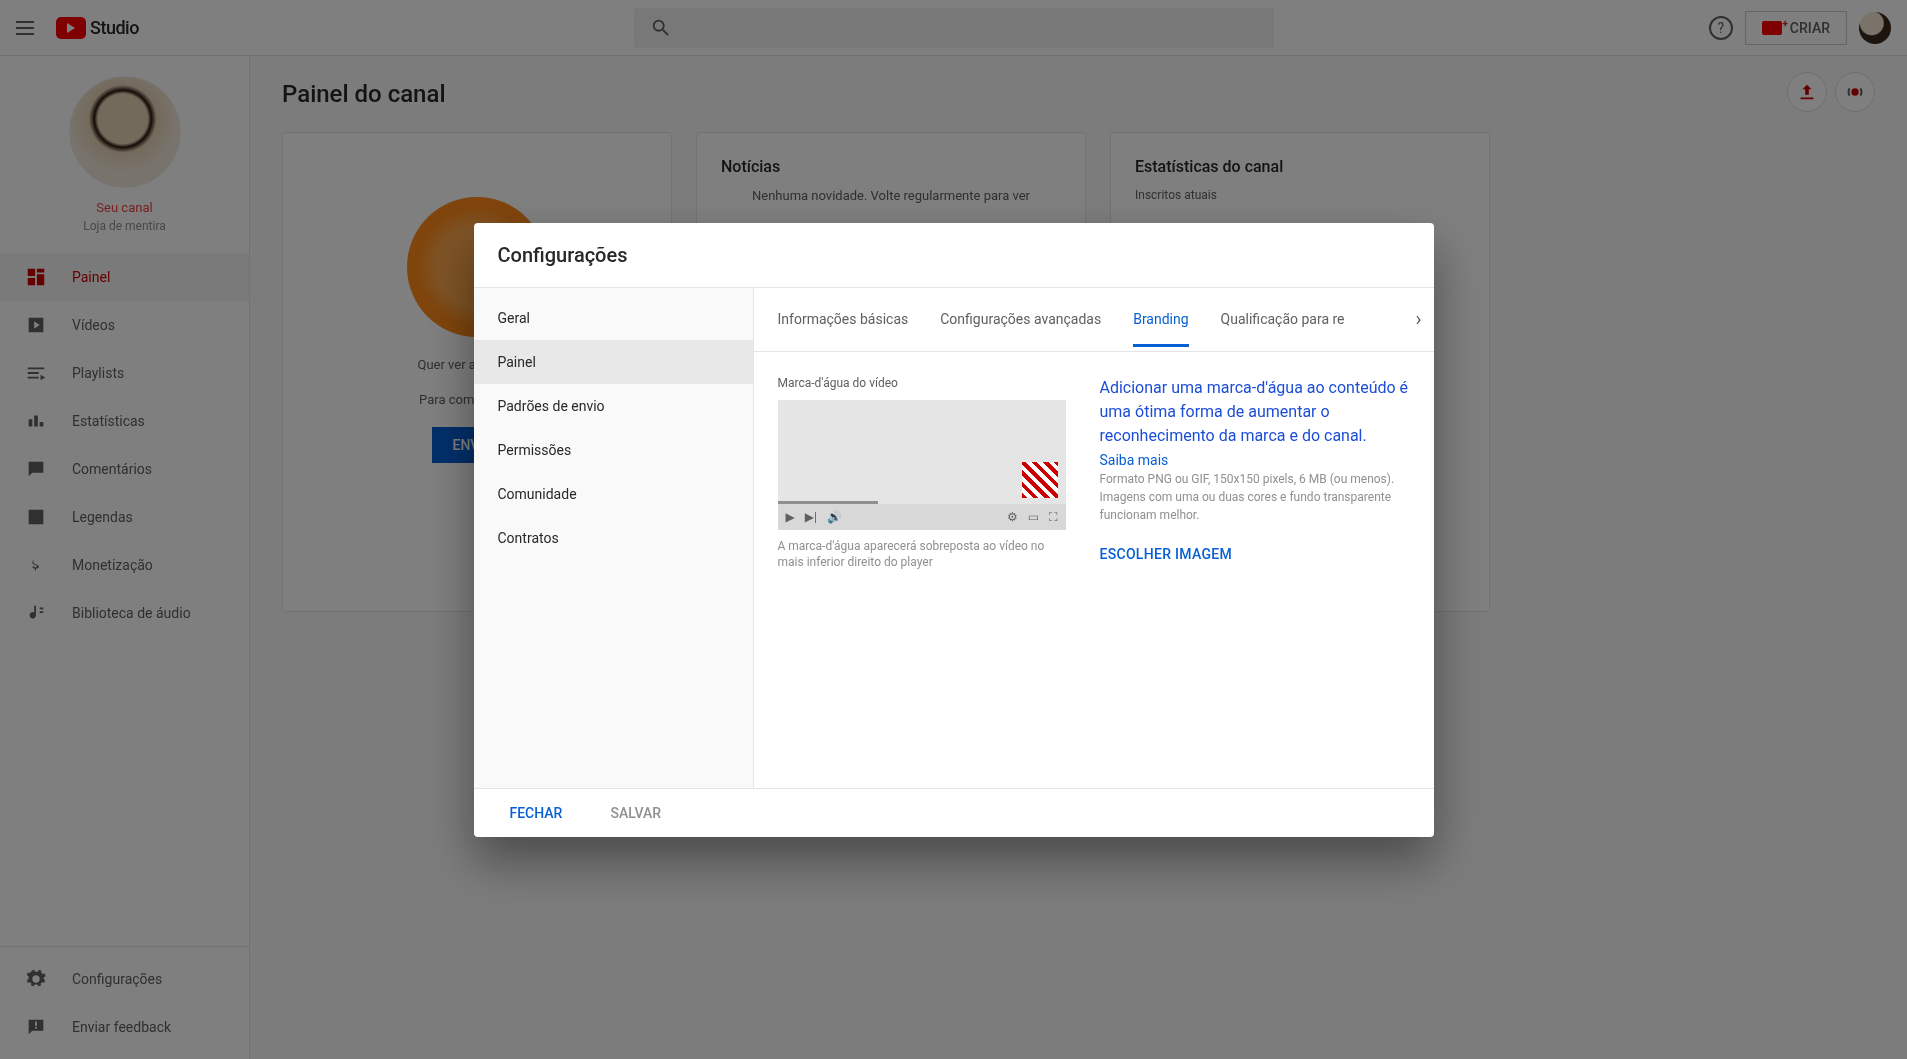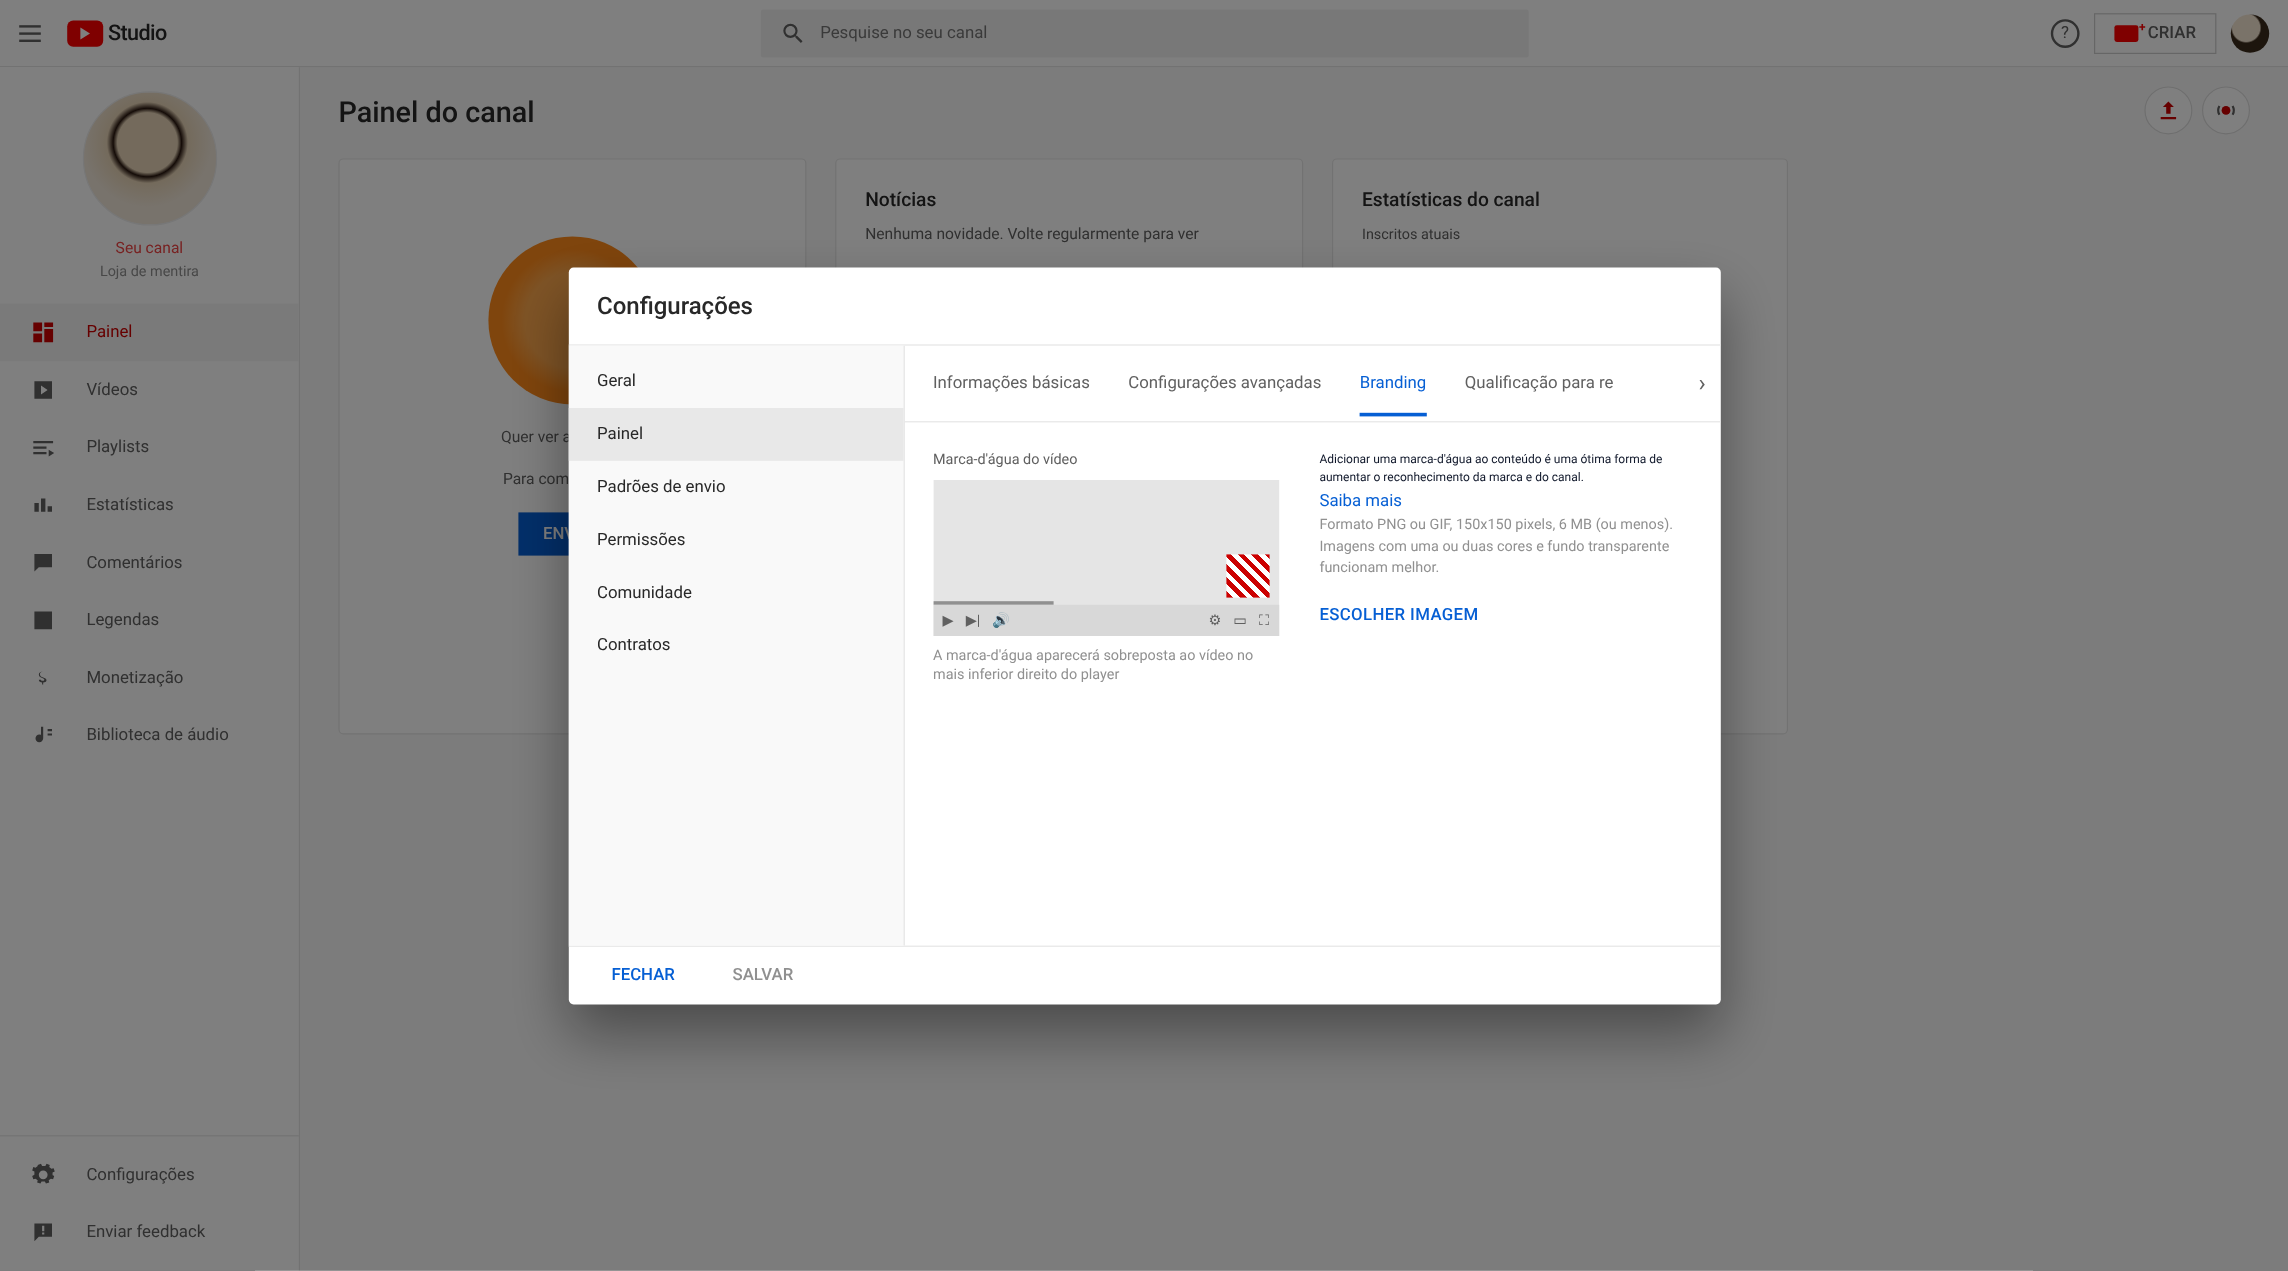--- a/index.html
+++ b/index.html
@@ -32,21 +32,21 @@
 .main{position:absolute;left:250px;top:56px;right:0;padding:24px 32px}
 .page-title{font-size:24px;font-weight:500;color:#282828;margin-bottom:24px}
 .top-actions{position:absolute;right:32px;top:16px;display:flex;gap:8px}
 .action-btn{width:40px;height:40px;border-radius:50%;border:1px solid #ddd;background:#fff;display:flex;align-items:center;justify-content:center;cursor:pointer}
 .cards{display:flex;gap:24px}
 .card{background:#fff;border:1px solid #e5e5e5;border-radius:4px;padding:24px}
 .card1{width:390px;height:480px;text-align:center}
 .card2{width:390px}
 .card3{width:380px}
 .card-title{font-size:16px;font-weight:500;color:#282828;margin-bottom:12px;text-align:left}
-.card-text{font-size:13px;color:#606060;text-align:left}
+.card-text{font-size:13px;color:#606060;text-align:center}
 .upload-illus{width:140px;height:140px;margin:40px auto 20px;background:radial-gradient(circle,#ffa94d 40%,#ff8a1a 60%);border-radius:50%}
 .upload-text{font-size:13px;color:#606060;margin-bottom:20px}
 .upload-btn{background:#065fd4;color:#fff;padding:10px 20px;font-size:14px;font-weight:500;border:none;cursor:pointer}
 .stat-label{font-size:12px;color:#606060}
 .footer{position:absolute;bottom:220px;left:280px;display:flex;gap:60px;font-size:13px;color:#606060}
 
 .overlay{position:fixed;inset:0;background:rgba(0,0,0,0.5);z-index:100}
 
 .modal{position:fixed;left:50%;top:50%;transform:translate(-50%,-50%);width:960px;background:#fff;border-radius:4px;z-index:101;box-shadow:0 24px 48px rgba(0,0,0,0.4)}
 .modal-header{padding:20px 24px;font-size:20px;font-weight:500;color:#282828;border-bottom:1px solid #e5e5e5}
@@ -63,21 +63,21 @@
 .tab-content{padding:24px;display:flex;gap:32px}
 .preview-col{width:290px}
 .preview-label{font-size:12px;color:#606060;margin-bottom:10px}
 .preview-box{width:288px;height:130px;background:#e5e5e5;position:relative;margin-bottom:8px}
 .watermark{position:absolute;right:8px;bottom:32px;width:36px;height:36px;background:repeating-linear-gradient(45deg,#cc0000 0 4px,#fff 4px 8px)}
 .controls{position:absolute;bottom:0;left:0;right:0;height:26px;background:#d8d8d8;display:flex;align-items:center;padding:0 8px;gap:10px;font-size:12px;color:#606060}
 .controls-right{margin-left:auto;display:flex;gap:10px}
 .progress{position:absolute;bottom:26px;left:0;width:35%;height:3px;background:#909090}
 .preview-caption{font-size:12px;color:#909090;line-height:1.4}
 .desc-col{flex:1}
-.desc-text{font-size:10px;color:#0f172a;line-height:1.5;margin-bottom:4px}
+.desc-text{font-size:16px;color:#1d4ed8;line-height:1.5;margin-bottom:4px}
 .link{color:#065fd4;cursor:pointer;font-size:14px;display:block;margin-bottom:2px}
 .format-text{font-size:12px;color:#909090;line-height:1.5;margin-bottom:20px}
 .choose-btn{color:#065fd4;font-size:14px;font-weight:500;cursor:pointer;letter-spacing:0.3px}
 .modal-footer{border-top:1px solid #e5e5e5;padding:8px 24px;display:flex;gap:24px}
 .footer-btn{font-size:14px;font-weight:500;padding:8px 12px;cursor:pointer;background:none;border:none}
 .btn-close{color:#065fd4}
 .btn-save{color:#909090}
 svg{width:22px;height:22px}
 </style>
 </head>
@@ -90,21 +90,20 @@
       <span></span>
     </div>
   <div class="logo">
     <div class="yt-logo"></div>
     <span class="logo-text">Studio</span>
   </div>
   <div class="search-box">
     <svg viewBox="0 0 24 24" fill="#606060">
         <path d="M15.5 14h-.79l-.28-.27A6.471 6.471 0 0016 9.5 6.5 6.5 0 109.5 16c1.61 0 3.09-.59 4.23-1.57l.27.28v.79l5 4.99L20.49 19l-4.99-5zm-6 0C7.01 14 5 11.99 5 9.5S7.01 5 9.5 5 14 7.01 14 9.5 11.99 14 9.5 14z"></path>
       </svg>
-    <input placeholder="Pesquise no seu canal" style="">
   </div>
   <div class="header-right">
     <div class="help-icon">?</div>
     <button class="create-btn">
       <span class="cam-icon"></span>
       <span>CRIAR</span>
     </button>
     <div class="avatar"></div>
   </div>
 </div>

